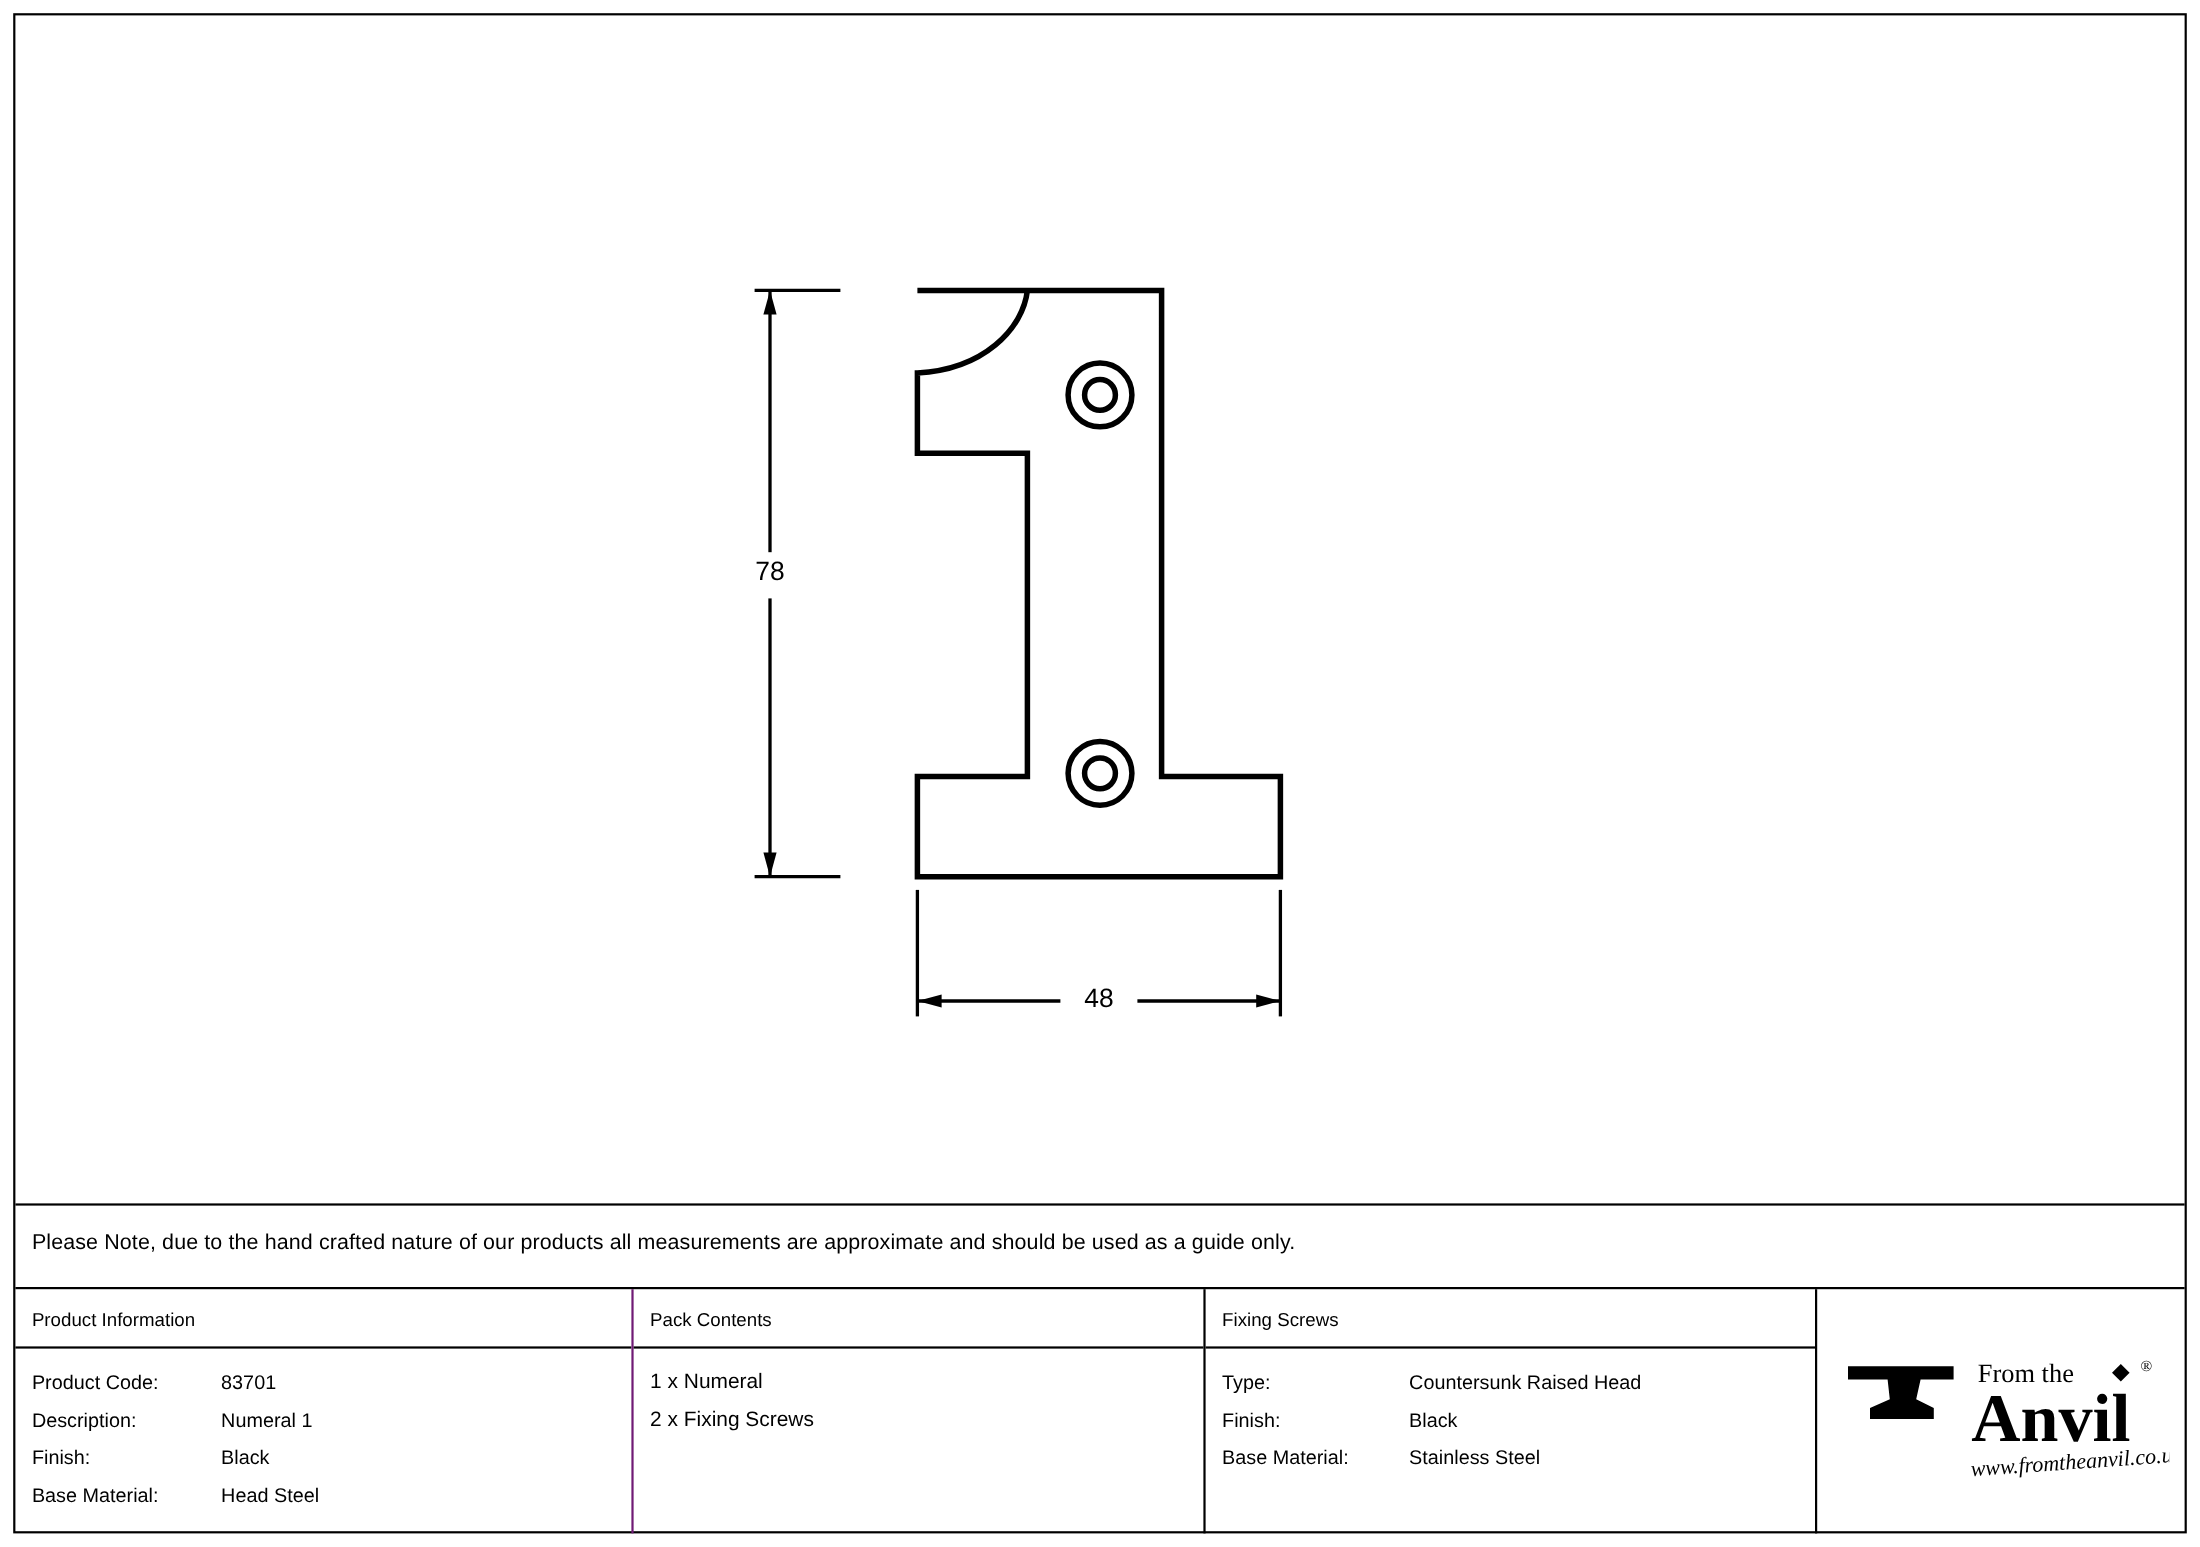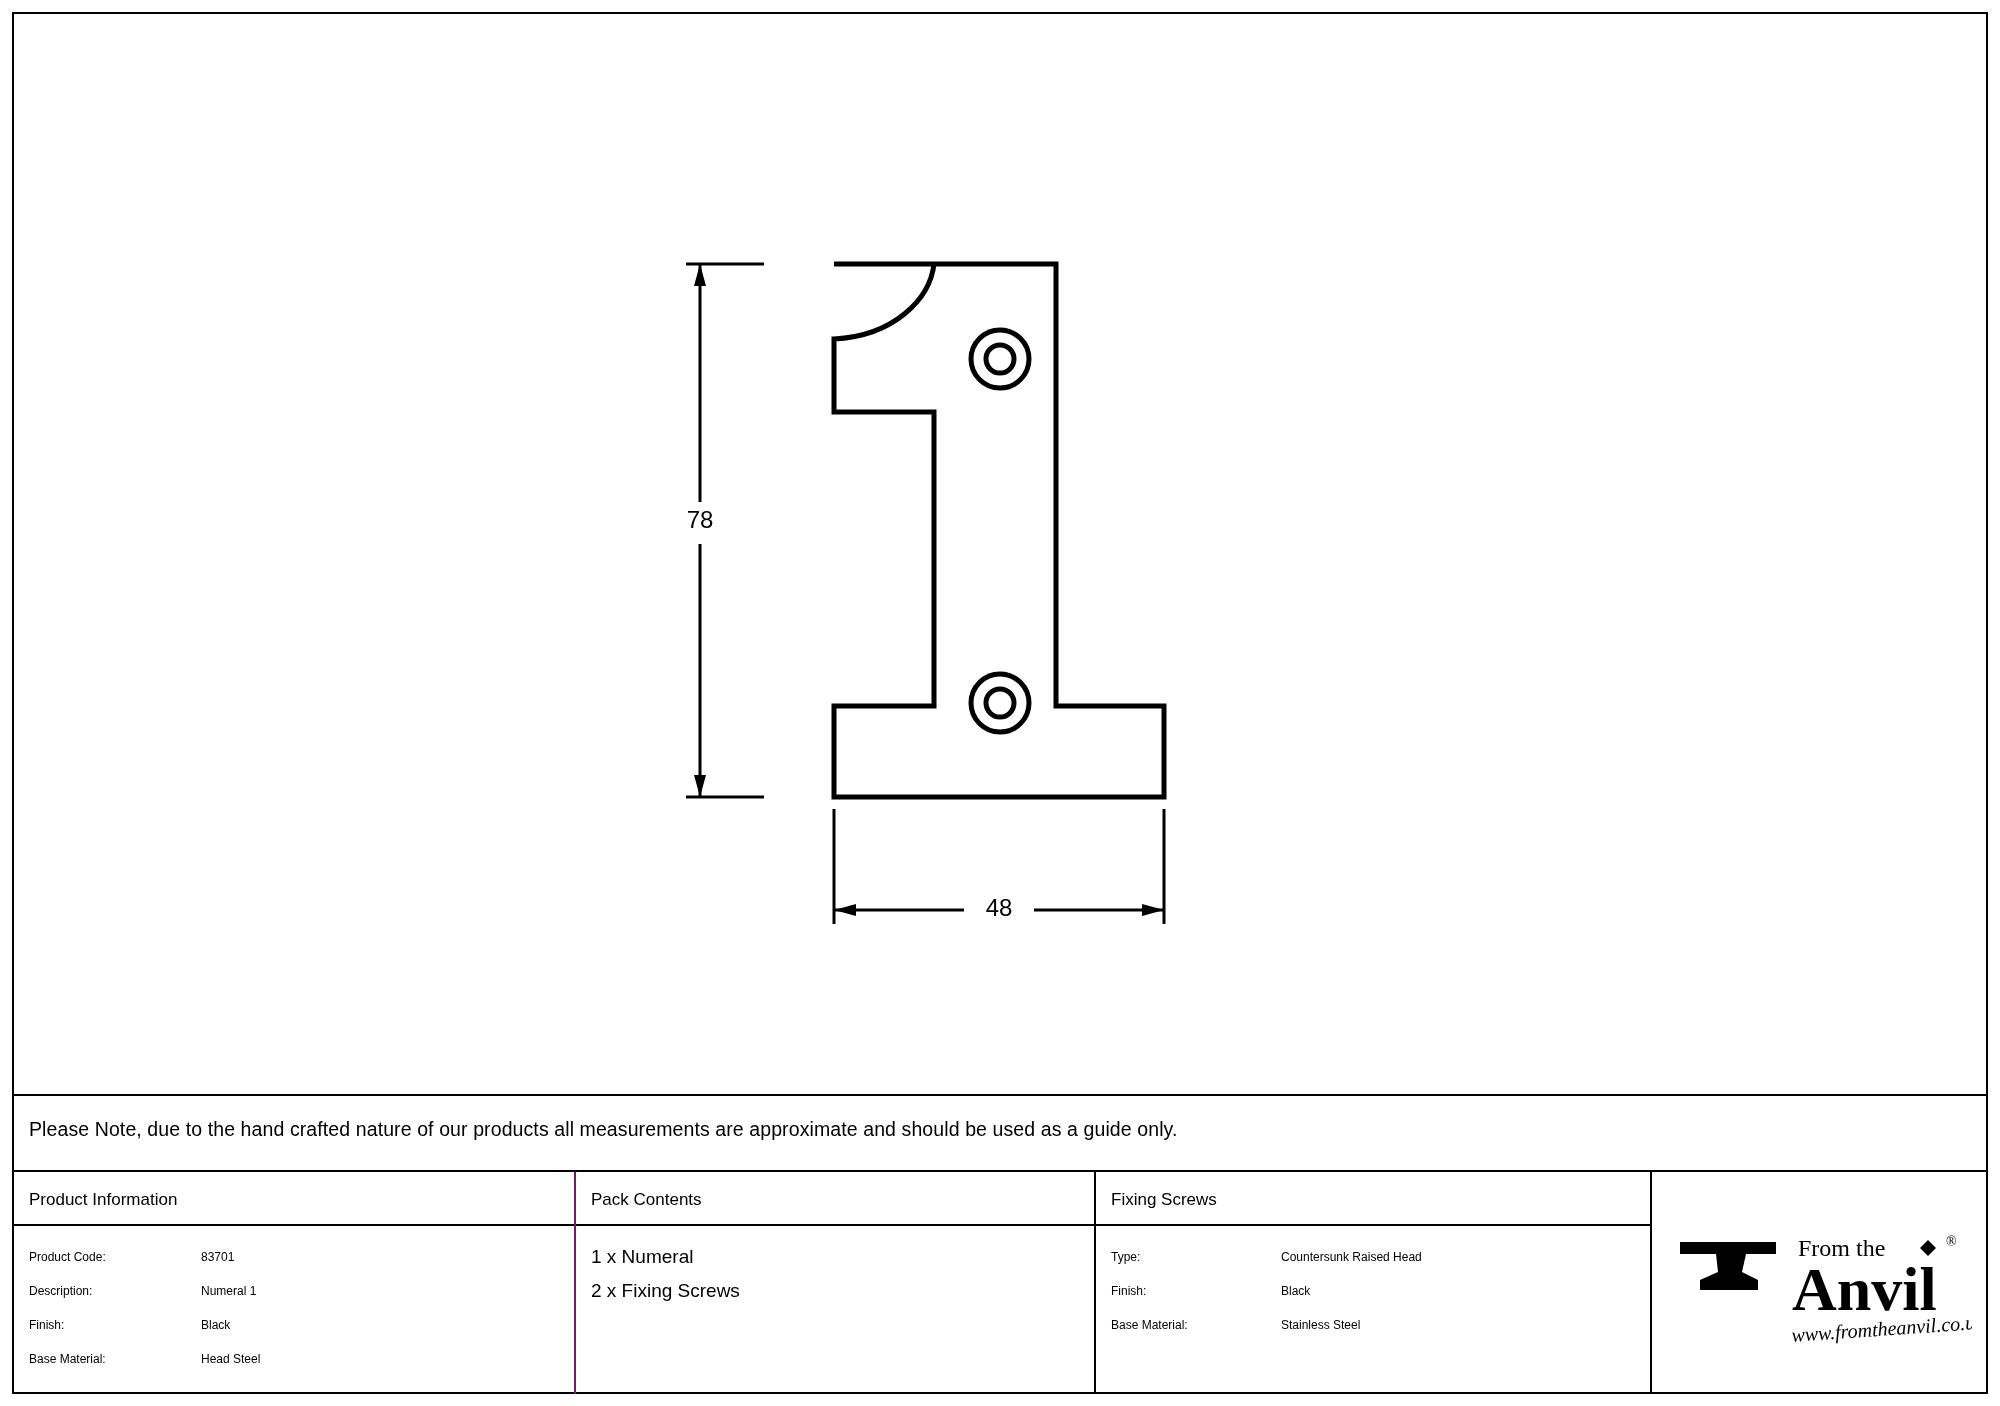--- a/index.html
+++ b/index.html
@@ -89,21 +89,21 @@
     right: 0;
     top: 52px;
     height: 0;
     border-top: 2px solid #000000;
   }
 
   .kv {
     position: absolute;
     left: 15px;
     top: 68px;
-    font-size: 12px;
+    font-size: 18px;
     line-height: 34px;
   }
   .kv .row {
     display: flex;
     white-space: nowrap;
   }
   .kv .k { display: inline-block; }
   .kv .v { display: inline-block; }
   .col-1 .kv .k { width: 172px; }
   .col-3 .kv .k { width: 170px; }

